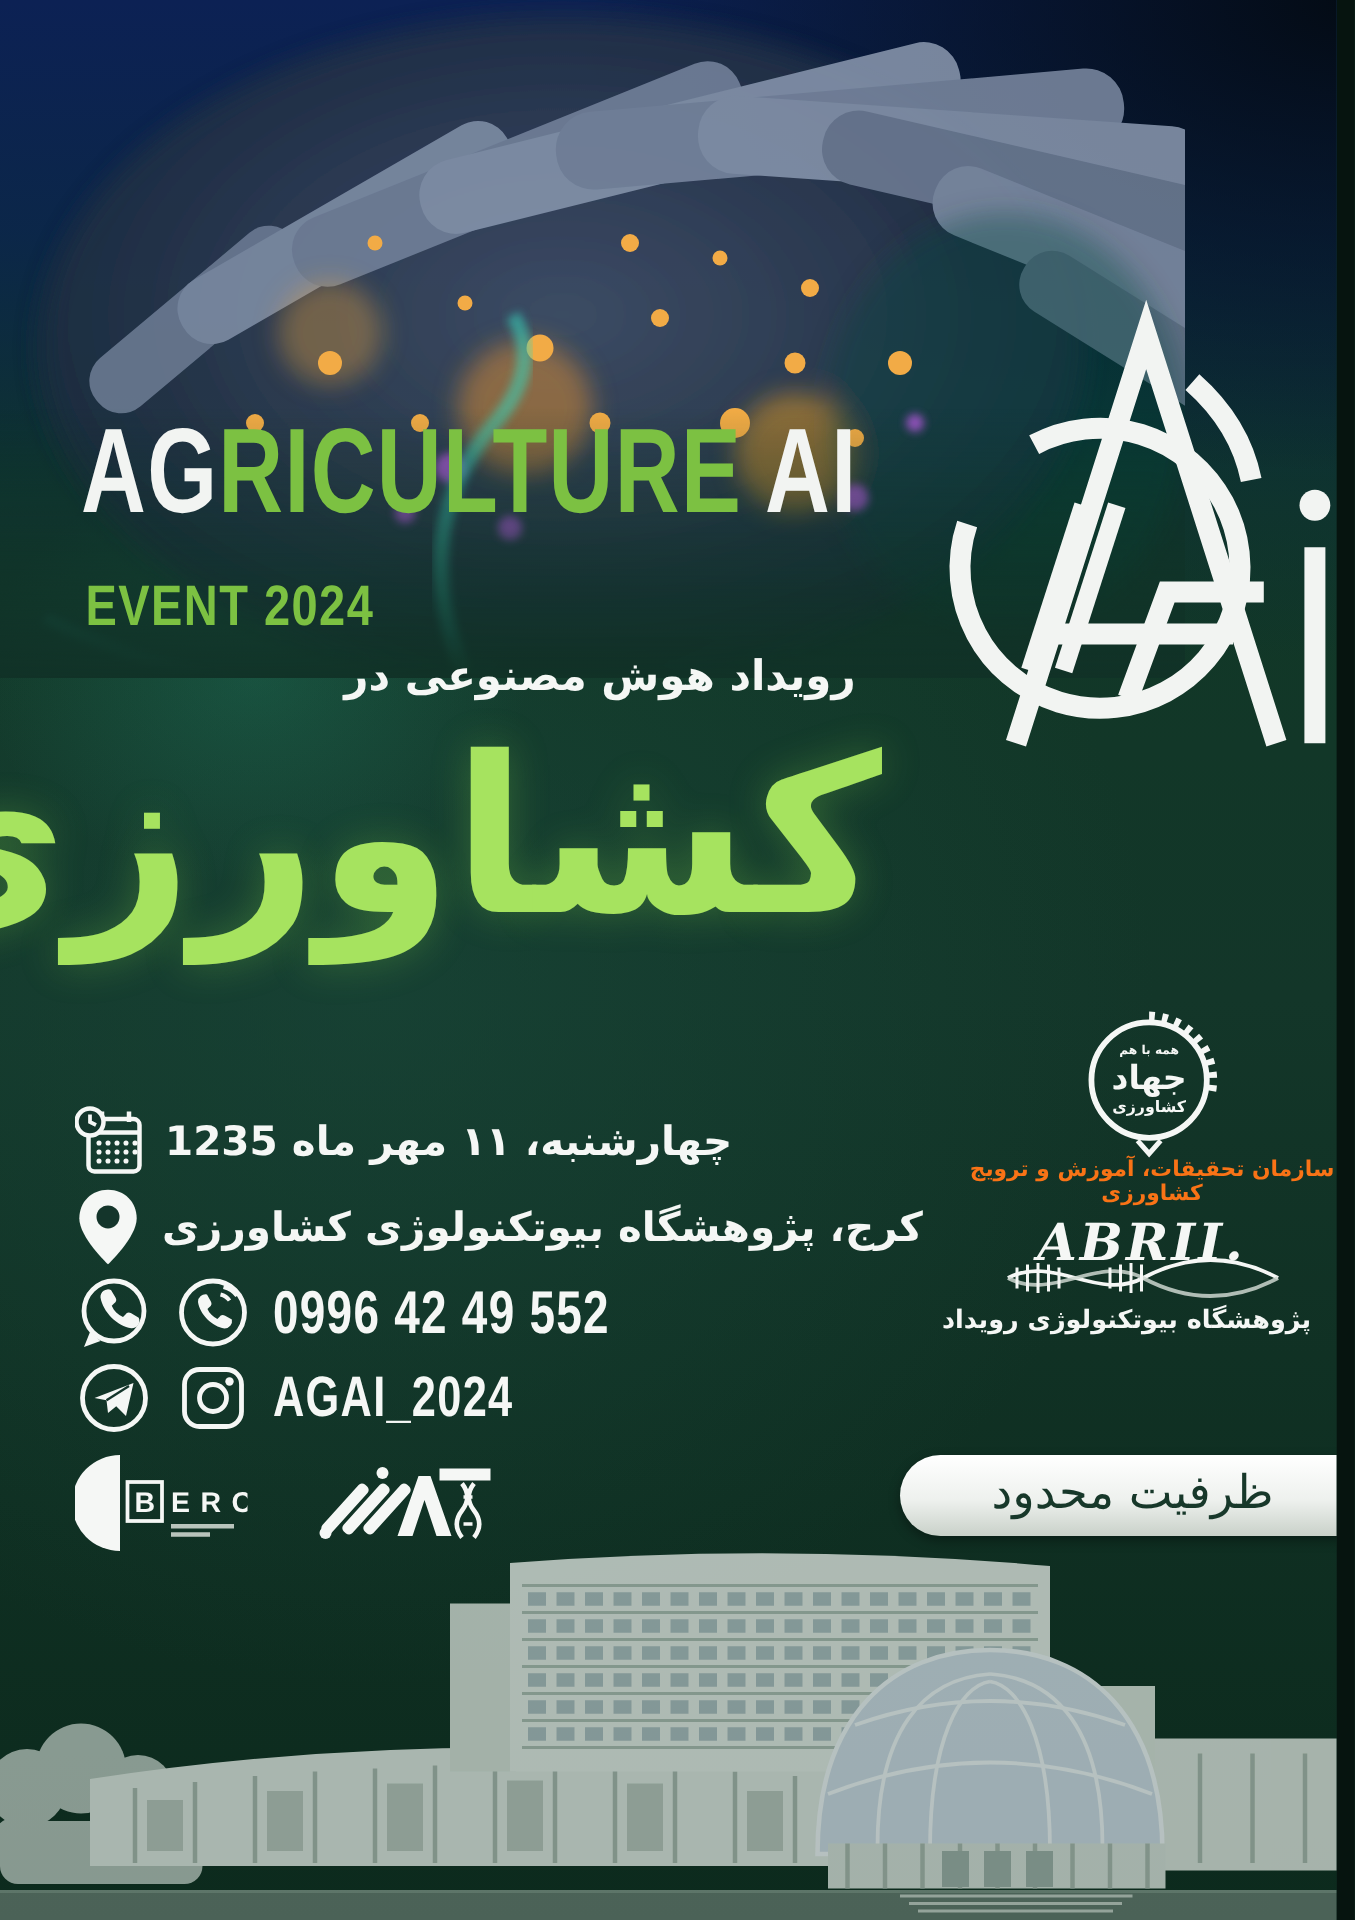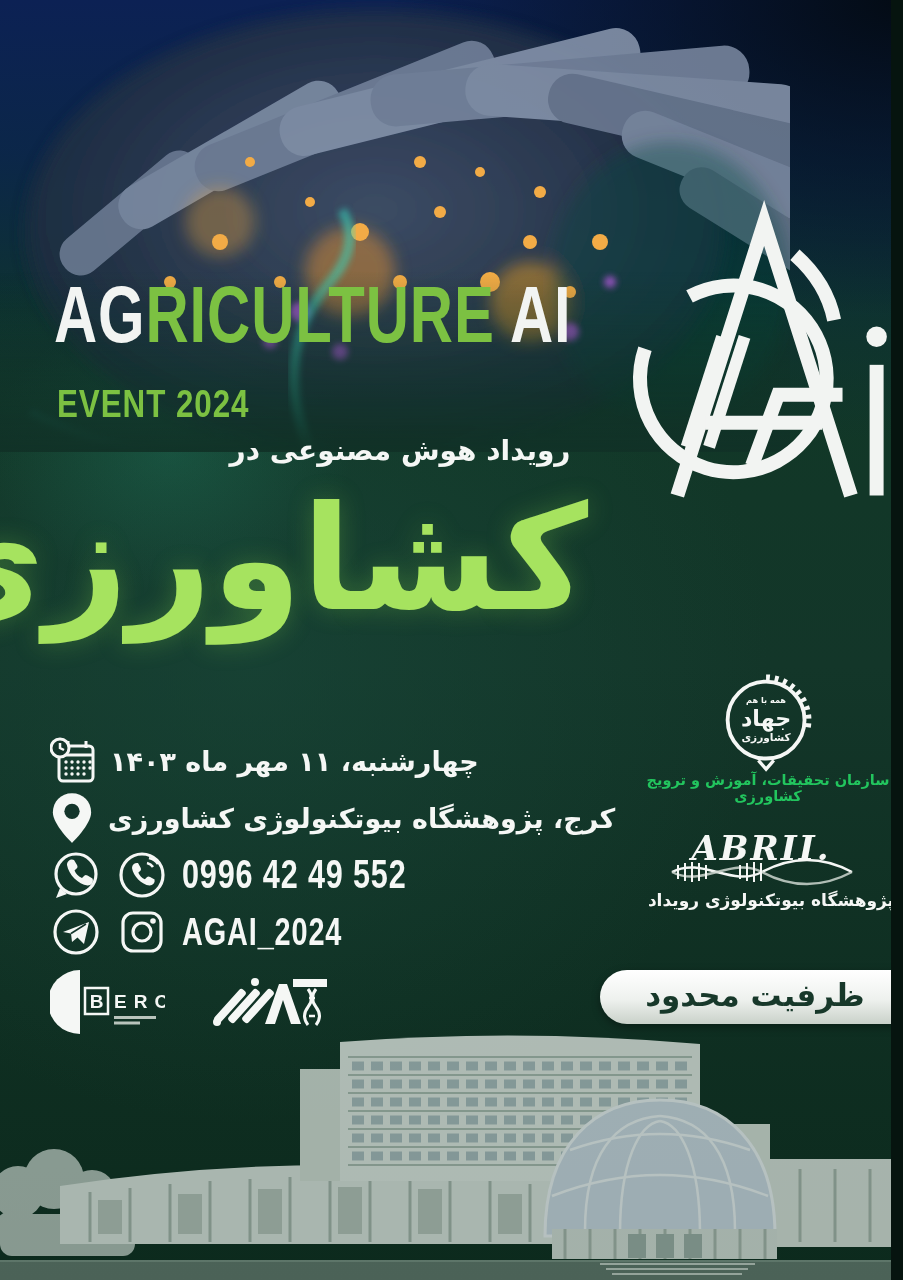--- a/index.html
+++ b/index.html
@@ -36,30 +36,30 @@
   
   .details{position:absolute;left:50px;top:736px;display:flex;flex-direction:column;gap:7px;}
   .drow{display:flex;align-items:center;gap:14px;color:#f5f7f5;height:50px;}
   .drow .ic{flex:0 0 auto;display:block;}
   .fa-line{font-size:27px;font-weight:bold;}
   .lat{display:inline-block;font-size:36px;font-weight:bold;letter-spacing:1px;
     transform:scale(.85,1.12);transform-origin:left center;white-space:nowrap;}
   
   .logos-row{position:absolute;left:50px;top:962px;display:flex;align-items:center;gap:42px;}
   
-  .jahad{position:absolute;left:640px;top:672px;width:256px;text-align:center;color:#22c55e;}
+  .jahad{position:absolute;left:640px;top:672px;width:256px;text-align:center;color:#f97316;}
   .jahad .cap{font-size:14.5px;font-weight:bold;margin-top:0;}
-  .abrii{position:absolute;left:628px;top:828px;width:266px;text-align:right;color:#f5f7f5;}
+  .abrii{position:absolute;left:628px;top:808px;width:266px;text-align:left;color:#f5f7f5;}
   .abrii .cap{font-size:17px;font-weight:bold;margin-top:2px;}
   
   .badge{position:absolute;left:600px;top:970px;width:310px;height:54px;
     background:linear-gradient(180deg,#ffffff 0%,#eef1ee 55%,#c9d1c9 100%);
     border-radius:30px 0 0 30px;display:flex;align-items:center;justify-content:center;
     box-shadow:0 3px 8px rgba(0,0,0,.35);}
-  .badge span{font-family:"DejaVu Sans",sans-serif;direction:rtl;font-size:31px;font-weight:bold;color:#17382a;padding-bottom:4px;}
+  .badge span{font-family:"DejaVu Sans",sans-serif;direction:rtl;font-size:31px;font-weight:normal;color:#17382a;padding-bottom:4px;}
   
   .building{position:absolute;left:0;top:1024px;width:903px;height:256px;opacity:.88;}
 </style>
 </head>
 <body>
 
 <div class="poster">
 
   <div class="bg-green"></div>
   <div class="bg-navy"></div>
@@ -169,21 +169,21 @@
             <circle cx="34" cy="31" r="1.7"></circle>
             <circle cx="40" cy="31" r="1.7"></circle>
           <circle cx="16" cy="37" r="1.7"></circle>
             <circle cx="22" cy="37" r="1.7"></circle>
             <circle cx="28" cy="37" r="1.7"></circle>
             <circle cx="34" cy="37" r="1.7"></circle>
         </g>
         <circle cx="10" cy="11" r="9" fill="#14352b" stroke="#f5f7f5" stroke-width="3"></circle>
         <path d="M10 6 L10 11 L14 13" stroke="#f5f7f5" stroke-width="2.5" fill="none"></path>
       </svg>
-      <span class="fa fa-line">چهارشنبه، ۱۱ مهر ماه ۱۴۰۳</span>
+      <span class="fa fa-line">چهارشنبه، ۱۱ مهر ماه 1235</span>
     </div>
 
     <div class="drow">
       <svg class="ic" width="44" height="54" viewBox="0 0 46 56">
         <path d="M23 2 C11.5 2 3 10.5 3 22 c0 13 20 32 20 32 s20 -19 20 -32 C43 10.5 34.5 2 23 2 Z" fill="#f5f7f5"></path>
         <circle cx="23" cy="21" r="8" fill="#14352b"></circle>
       </svg>
       <span class="fa fa-line">کرج، پژوهشگاه بیوتکنولوژی کشاورزی</span>
     </div>
 

